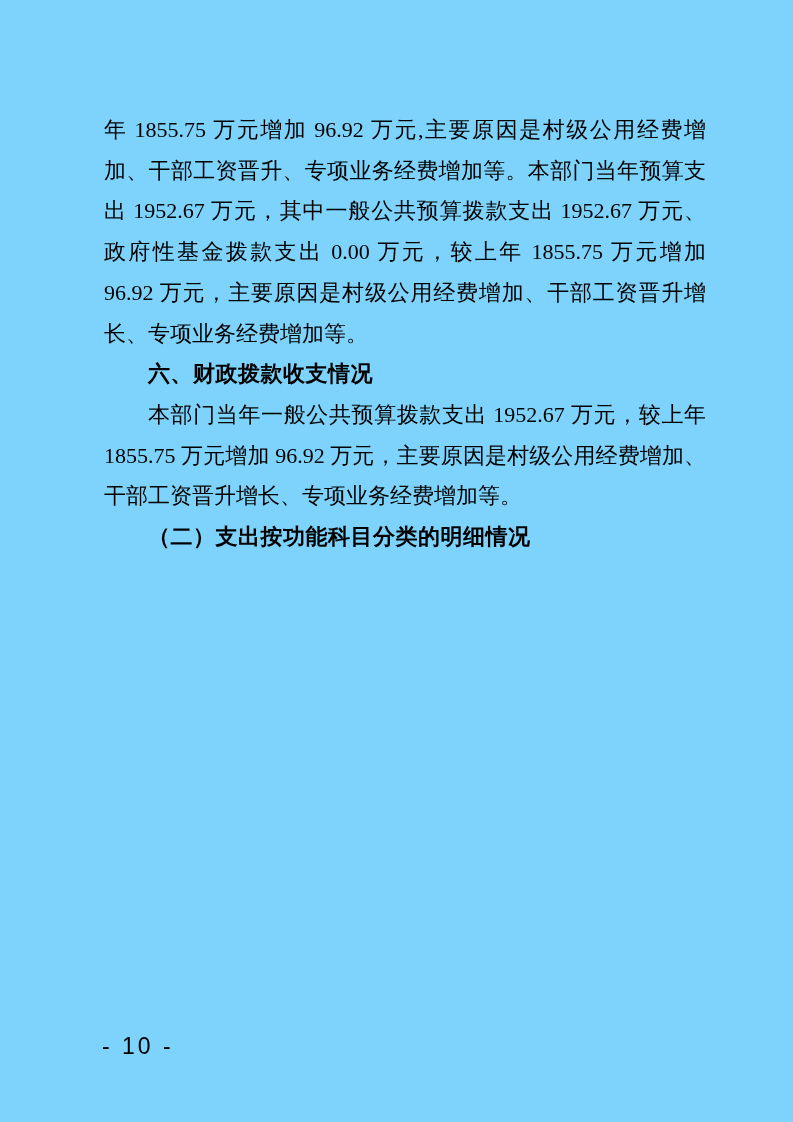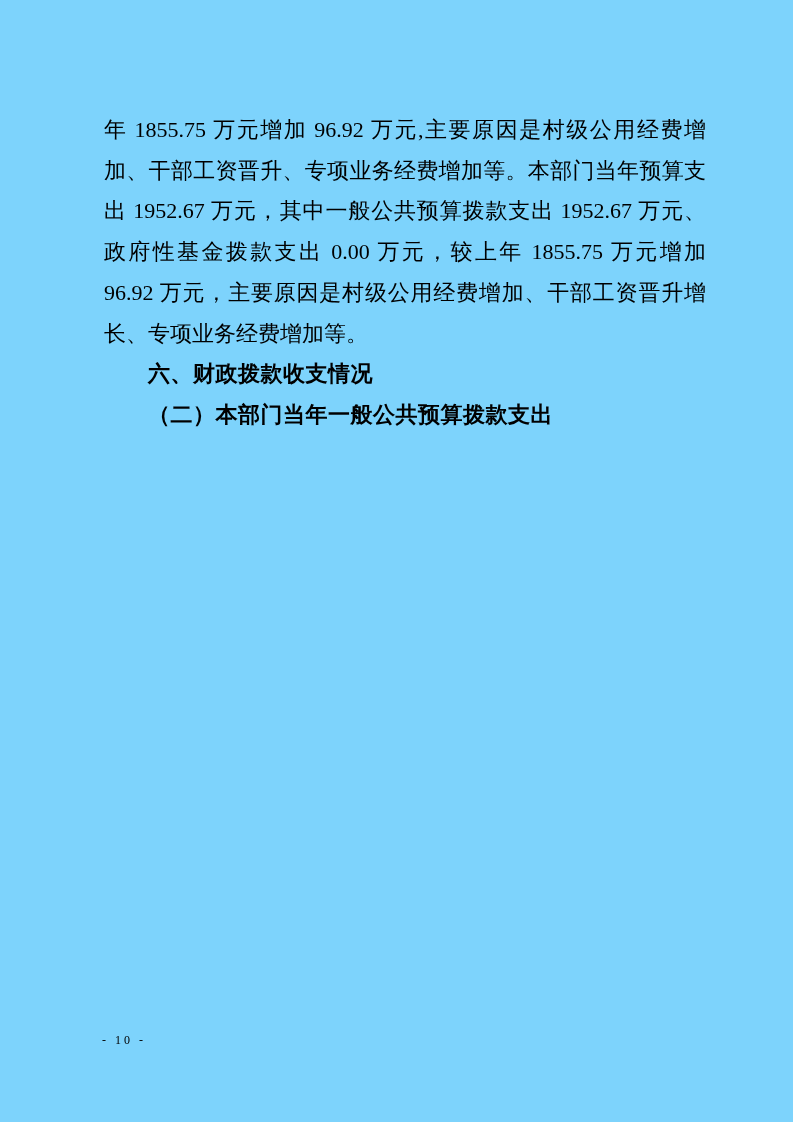--- a/index.html
+++ b/index.html
@@ -44,28 +44,29 @@
   }
   .sub-heading {
     font-weight: bold;
     text-indent: 2em;
     letter-spacing: 0.5px;
   }
   .page-number {
     position: absolute;
     left: 102px;
     top: 1033px;
-    font-size: 12px;
+    font-size: 23px;
     letter-spacing: 3px;
-    font-family: Liberation Serif, serif;
+    font-family: Liberation Sans, sans-serif;
   }
 </style>
 </head>
 <body>
 
 <div class="page">
   <div class="content">
     <p class="para-continuation">年 1855.75 万元增加 96.92 万元,主要原因是村级公用经费增加、干部工资晋升、专项业务经费增加等。本部门当年预算支出 1952.67 万元，其中一般公共预算拨款支出 1952.67 万元、政府性基金拨款支出 0.00 万元，较上年 1855.75 万元增加 96.92 万元，主要原因是村级公用经费增加、干部工资晋升增长、专项业务经费增加等。</p>
     <p class="section-heading">六、财政拨款收支情况</p>
-    <p class="sub-heading">（二）本部门当年一般公共预算拨款支出</p>
+    <p class="para">本部门当年一般公共预算拨款支出 1952.67 万元，较上年 1855.75 万元增加 96.92 万元，主要原因是村级公用经费增加、干部工资晋升增长、专项业务经费增加等。</p>
+    <p class="sub-heading">（二）支出按功能科目分类的明细情况</p>
   </div>
   <div class="page-number">- 10 -</div>
 </div>
 
 </body></html>

